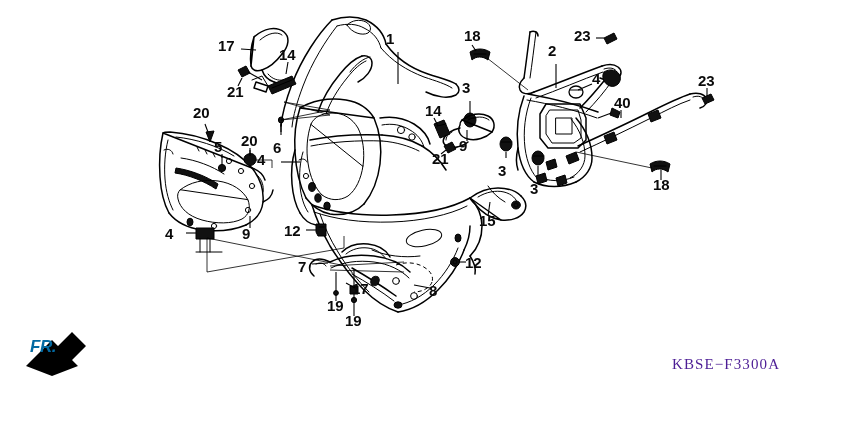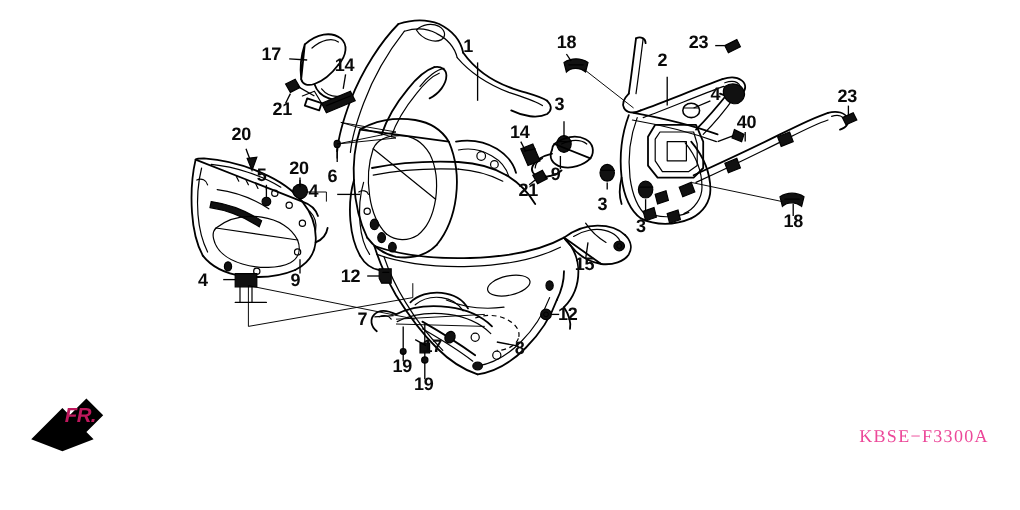--- a/index.html
+++ b/index.html
@@ -4,24 +4,24 @@
 <style>
   html,body{margin:0;padding:0;background:#ffffff;}
   body{width:850px;height:425px;overflow:hidden;
        font-family:"Liberation Sans",sans-serif;color:#000;}
   #stage{position:relative;width:850px;height:425px;background:#fff;}
   svg#diagram{position:absolute;left:0;top:0;width:850px;height:425px;}
   .lbl{position:absolute;font-family:"Liberation Sans",sans-serif;
        font-size:15px;font-weight:700;color:#0a0a0a;line-height:1;
        white-space:nowrap;letter-spacing:-0.2px;}
   .code{position:absolute;font-family:"Liberation Serif",serif;
-        font-size:15px;letter-spacing:1.1px;color:#ec4899;white-space:nowrap;margin-left:44px;}
+        font-size:15px;letter-spacing:1.1px;color:#4c1d95;white-space:nowrap;}
   .frtxt{position:absolute;font-family:"Liberation Sans",sans-serif;
-         font-size:17px;font-weight:800;font-style:italic;color:#be185d;
-         letter-spacing:-0.5px;margin-left:24px;}
+         font-size:17px;font-weight:800;font-style:italic;color:#0369a1;
+         letter-spacing:-0.5px;}
 </style>
 </head>
 <body>
 
 <div id="stage">
 
   <svg id="diagram" viewBox="0 0 850 425">
     <defs>
       <style>
         .o{fill:none;stroke:#000;stroke-width:1.5;stroke-linejoin:round;stroke-linecap:round;}

